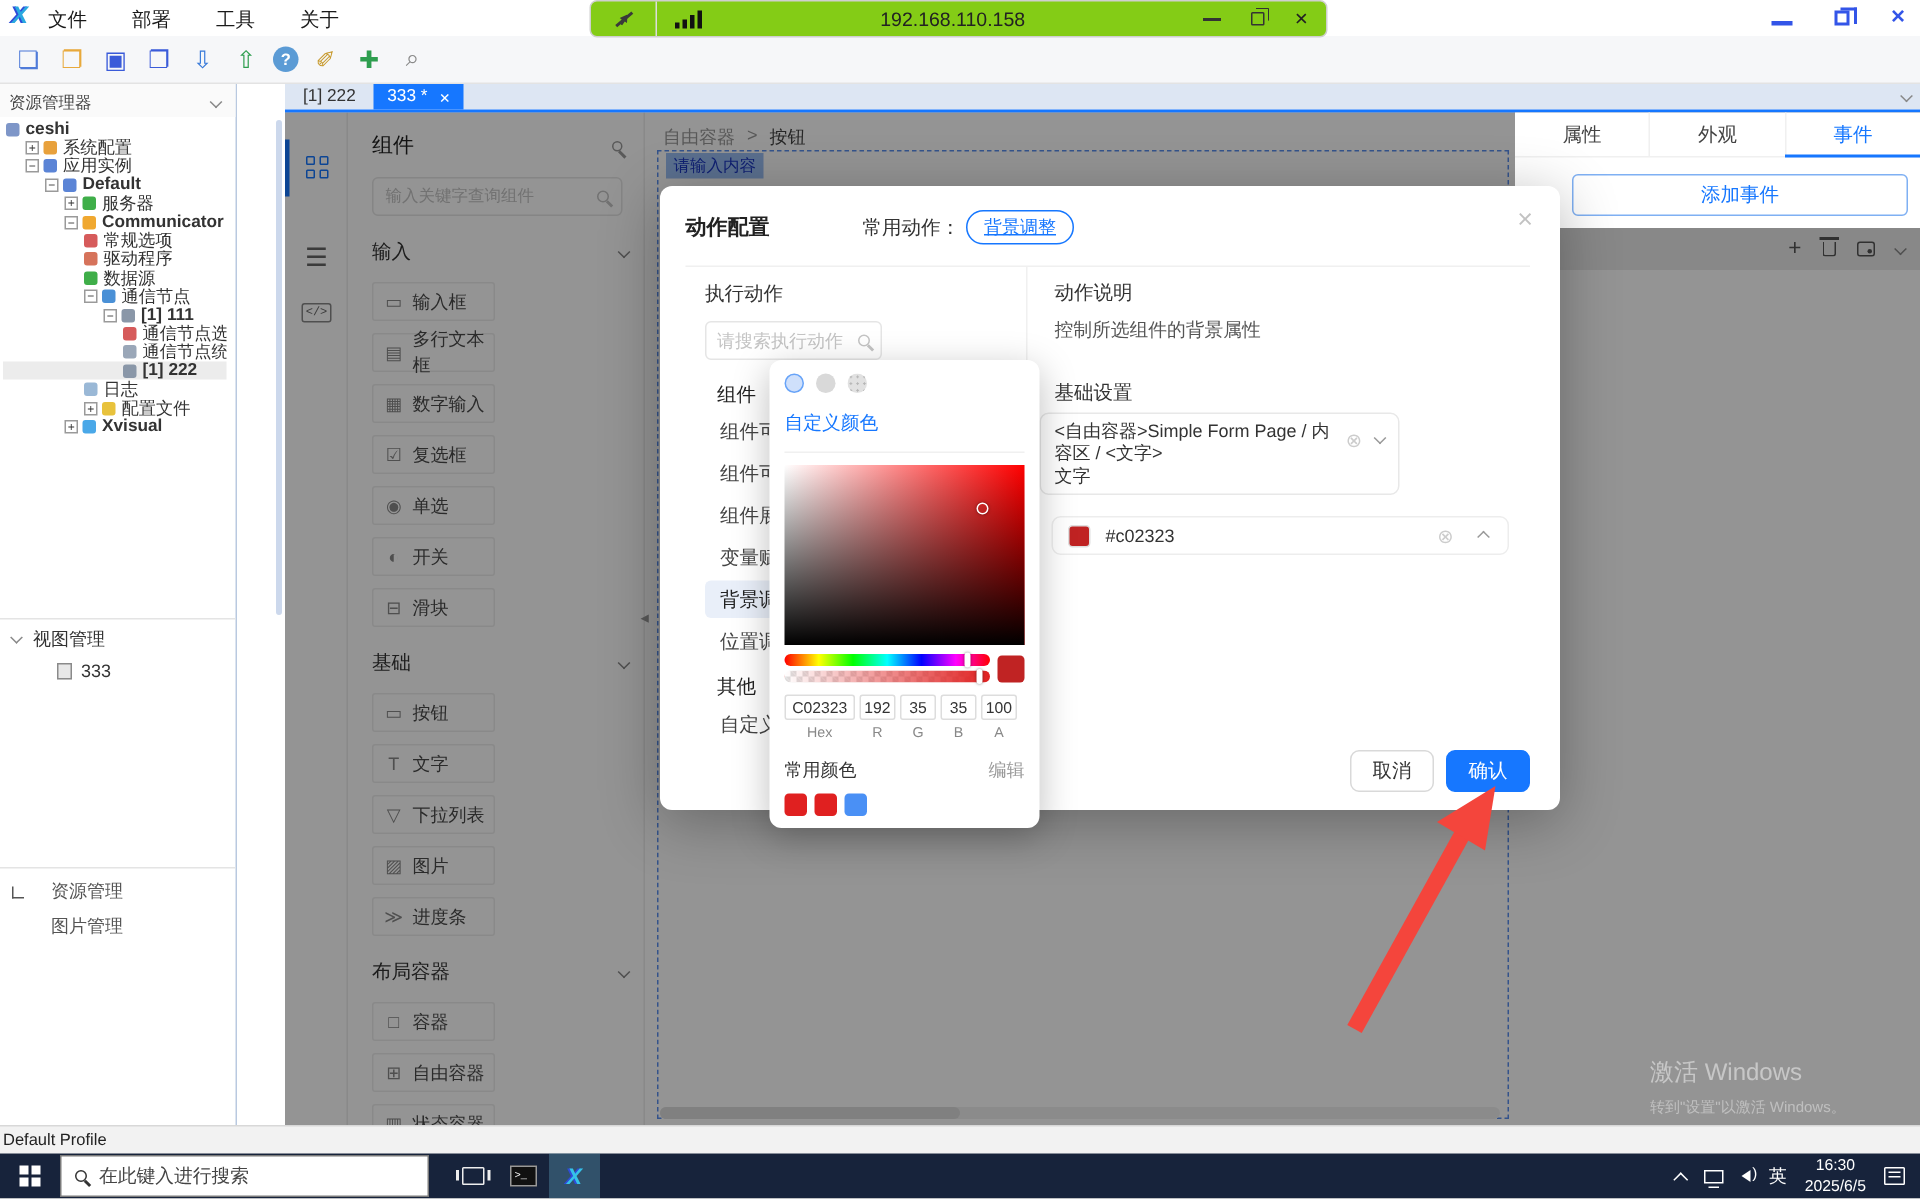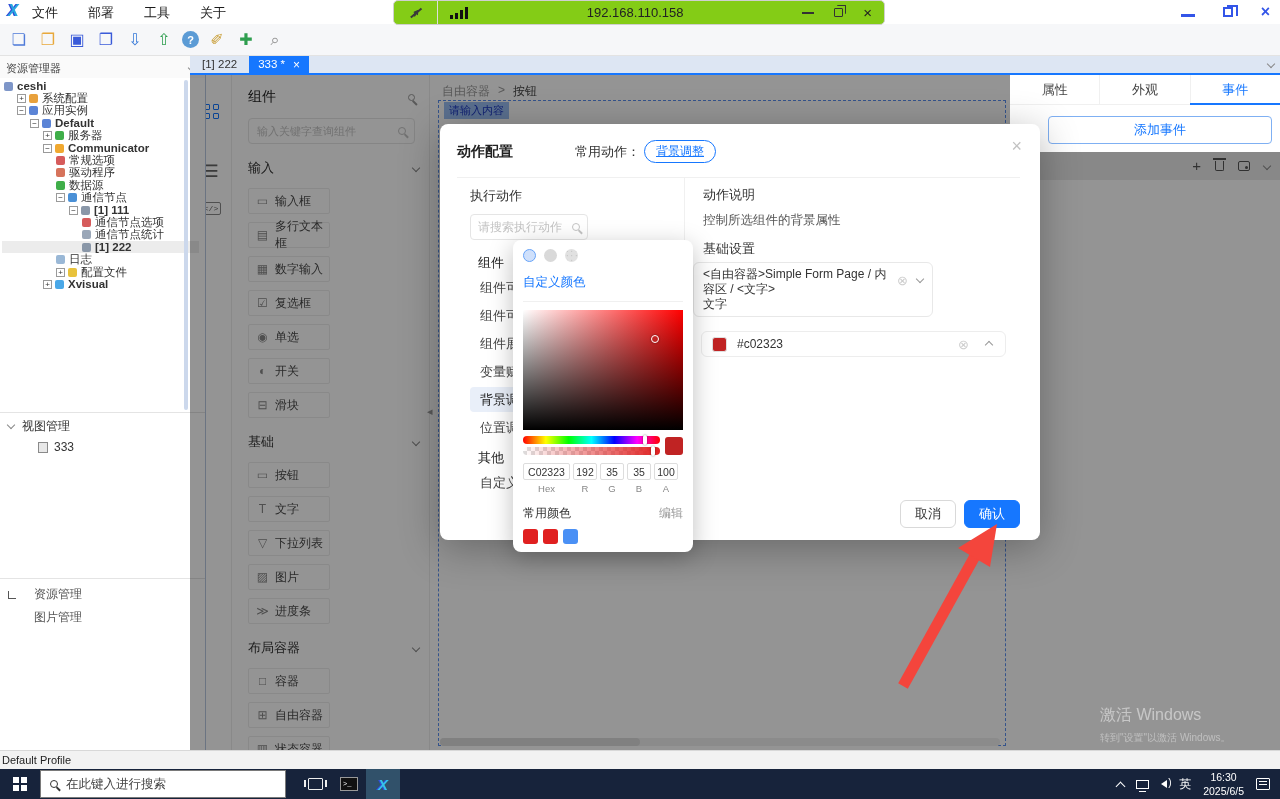--- a/index.html
+++ b/index.html
@@ -32,21 +32,21 @@
   .fc-restore { width:9px; height:9px; border:1.5px solid #333; position:relative; border-radius:1px; }
   .fc-restore:before { content:''; position:absolute; left:2px; top:-4px; width:8px; height:8px; border:1.5px solid #333; border-left:none; border-bottom:none; border-radius:1px; }
   .fc-close { font-size:15px; line-height:12px; color:#222; }
 
   
   #toolbar { position:absolute; left:0; top:24px; width:1280px; height:32px; background:#f6f7f9; border-bottom:1px solid #e3e3e3; display:flex; align-items:center; padding-left:8px; gap:7px; }
   .tbi { width:22px; height:22px; display:flex; align-items:center; justify-content:center; font-size:16px; border-radius:3px; }
   .tbi.round { width:17px; height:17px; border-radius:50%; color:#fff !important; font-size:11px; font-weight:bold; }
 
   
-  #sidebar { position:absolute; left:0; top:56px; width:206px; height:694px; background:#fff; border-right:1px solid #b9c9e0; z-index:4; }
+  #sidebar { position:absolute; left:0; top:56px; width:158px; height:694px; background:#fff; border-right:1px solid #b9c9e0; z-index:4; }
   #exp-header { position:absolute; left:0; top:0; width:100%; height:22px; padding:5px 8px 0 6px; font-size:11px; color:#444; background:#fafafa; }
   #exp-header .chev { position:absolute; right:10px; top:9px; }
   #tree { position:absolute; left:2px; top:24px; right:6px; font-size:11.5px; color:#333; }
   .trow { height:12.4px; display:flex; align-items:center; white-space:nowrap; overflow:hidden; }
   .trow.sel { background:#ececec; }
   .texp { width:9px; height:9px; border:1px solid #9a9a9a; background:#fff; font-size:8px; line-height:7px; text-align:center; margin-right:3px; flex:none; color:#333; }
   .tico { width:9px; height:9px; border-radius:2px; margin-right:4px; flex:none; }
   .tb { font-weight:bold; }
   #sb-scroll { position:absolute; left:184px; top:24px; width:4px; height:330px; background:#ccd8ec; border-radius:2px; }
   .sb-div { position:absolute; left:0; width:100%; border-top:1px solid #e4e4e4; }
@@ -137,21 +137,21 @@
   #dlg-search { margin:9px 0 0 13px; width:118px; height:26px; border:1px solid #e5e5e5; border-radius:4px; display:flex; align-items:center; padding:0 7px; gap:5px; }
   #dlg-search input { flex:1; border:none; outline:none; font-size:12px; min-width:0; background:transparent; }
   #dlg-search input::placeholder { color:#c4c4c4; }
   #dlg-list { margin-top:14px; }
   .dgrp { padding-left:21px; font-size:13px; color:#222; margin-top:9px; }
   .ditem { margin:3px 8px 0 13px; height:25px; line-height:25px; padding-left:10px; font-size:13px; color:#444; border-radius:4px; white-space:nowrap; overflow:hidden; }
   .ditem.sel { background:#e9eff9; color:#222; }
   #dlg-right { position:absolute; left:246px; top:0; right:0; }
   #desc-title { padding-top:8px; font-size:13px; color:#333; }
   #desc-text { margin-top:8px; font-size:12.5px; color:#555; }
-  #basic-title { margin-top:11px; font-size:13px; color:#333; }
+  #basic-title { margin-top:24px; font-size:13px; color:#333; }
   #target-select { margin:4px 0 0 -10px; width:240px; border:1px solid #e8e8e8; border-radius:6px; padding:4px 34px 4px 9px; font-size:12px; line-height:15px; color:#333; position:relative; }
   .clear-x { position:absolute; font-size:13px; color:#cccccc; line-height:12px; }
   #target-select .clear-x { right:24px; top:12px; }
   #target-select .chev { position:absolute; right:9px; top:13px; border-color:#999; }
   #color-row { margin:14px 0 0 -2px; width:305px; height:26px; border:1px solid #ededed; border-radius:6px; display:flex; align-items:center; padding:0 10px; position:relative; }
   #color-swatch { width:15px; height:15px; border-radius:3px; border:1px solid #e0e0e0; }
   #color-hex-label { margin-left:10px; font-size:12px; color:#333; }
   #color-row .clear-x { right:36px; top:7px; }
   #color-row .chev { position:absolute; right:13px; top:10px; border-color:#999; }
   #dlg-footer { position:absolute; right:20px; bottom:12px; display:flex; gap:8px; }

